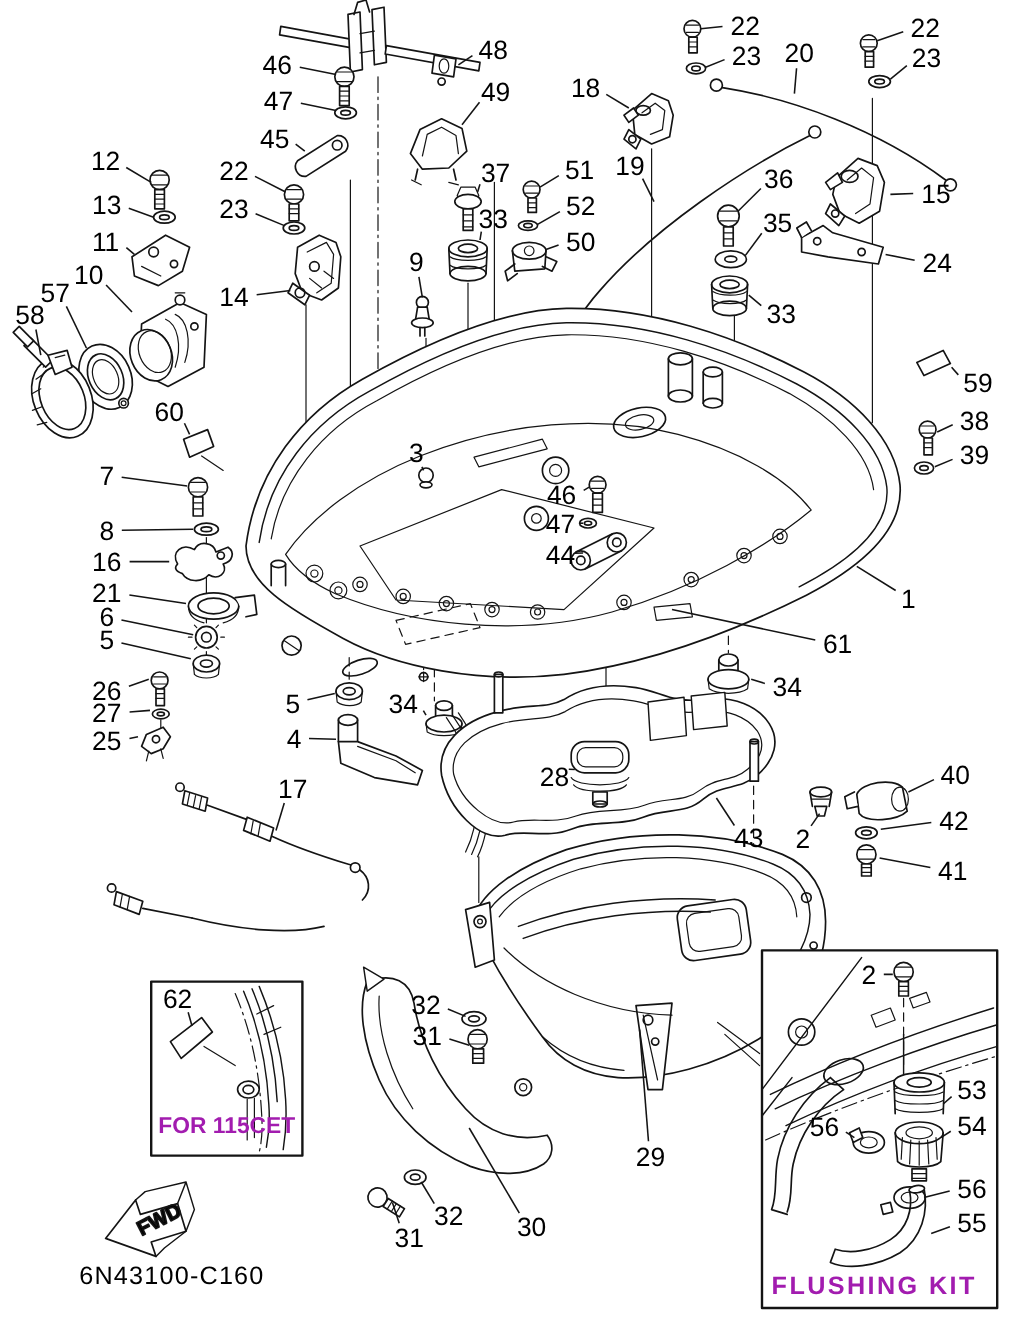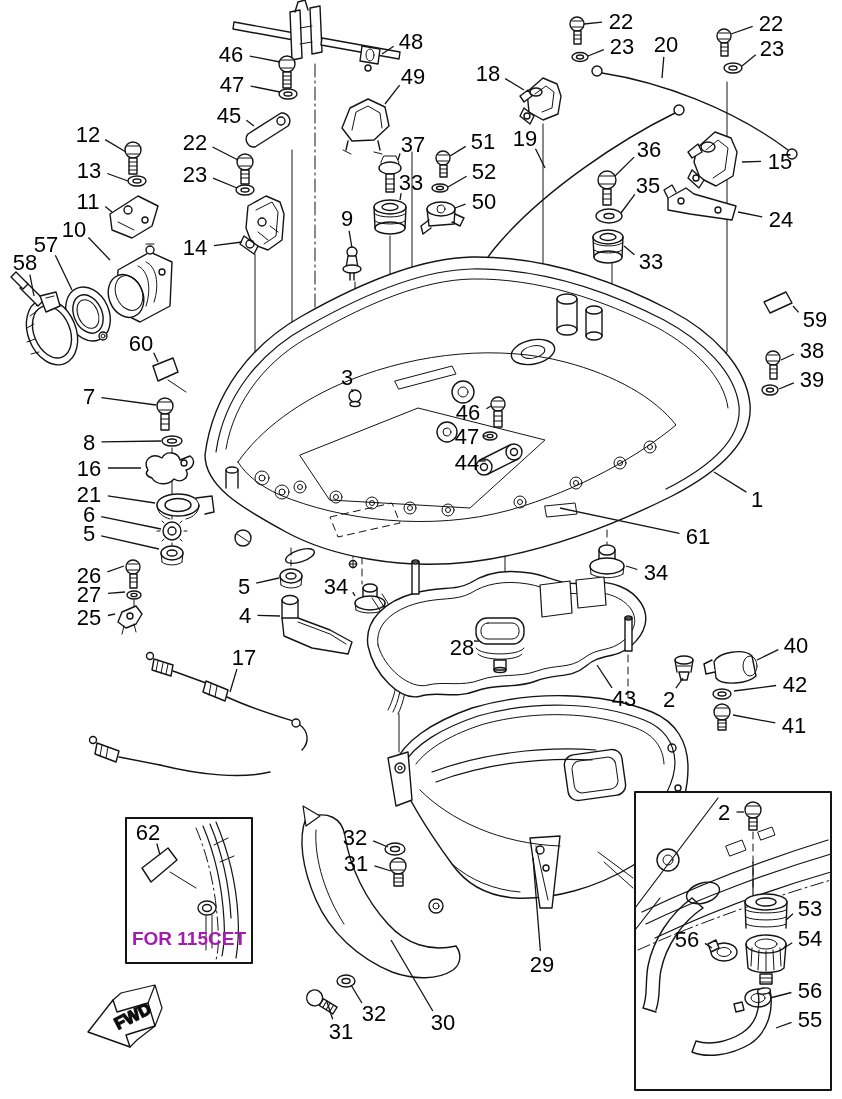--- a/index.html
+++ b/index.html
@@ -727,14 +727,16 @@
       <text x="374" y="1021" text-anchor="middle" class="plabel">32</text>
       <line x1="791.6" y1="1022.3" x2="776" y2="1028" class="leader"></line>
       <text x="810" y="1027" text-anchor="middle" class="plabel">55</text>
       <line x1="432.8" y1="1011.0" x2="391" y2="940" class="leader"></line>
       <text x="443" y="1030" text-anchor="middle" class="plabel">30</text>
       <line x1="332.7" y1="1019.3" x2="327" y2="1002" class="leader"></line>
       <text x="341" y="1039" text-anchor="middle" class="plabel">31</text>
     </svg>
 
 <div class="caption" id="cap-for115">FOR 115CET</div>
+<div class="caption" id="cap-flush">FLUSHING KIT</div>
+<div id="code">6N43100-C160</div>
 
 </div>
 
 </body></html>

